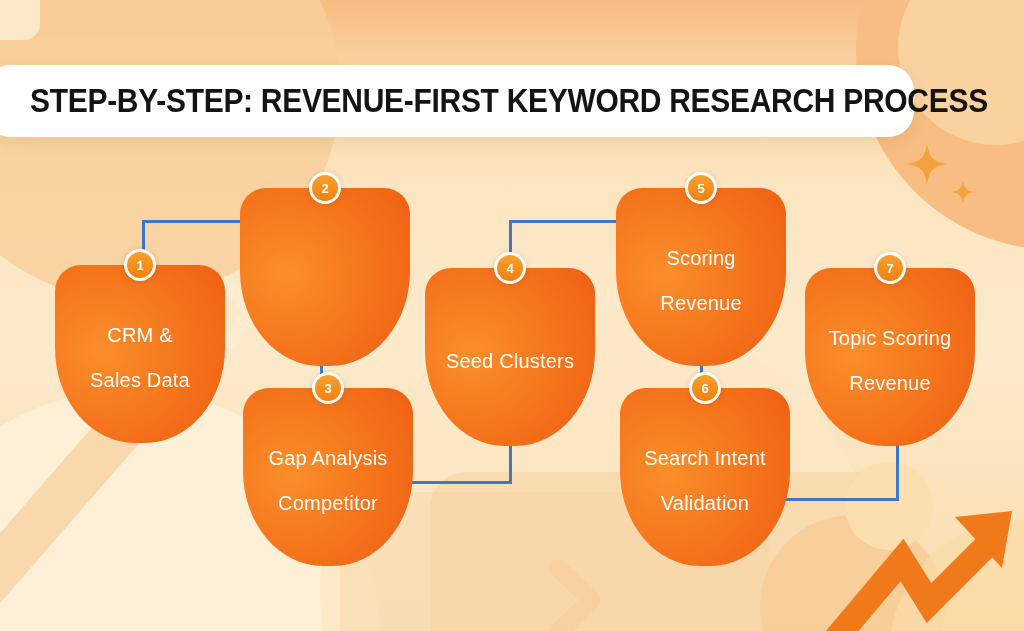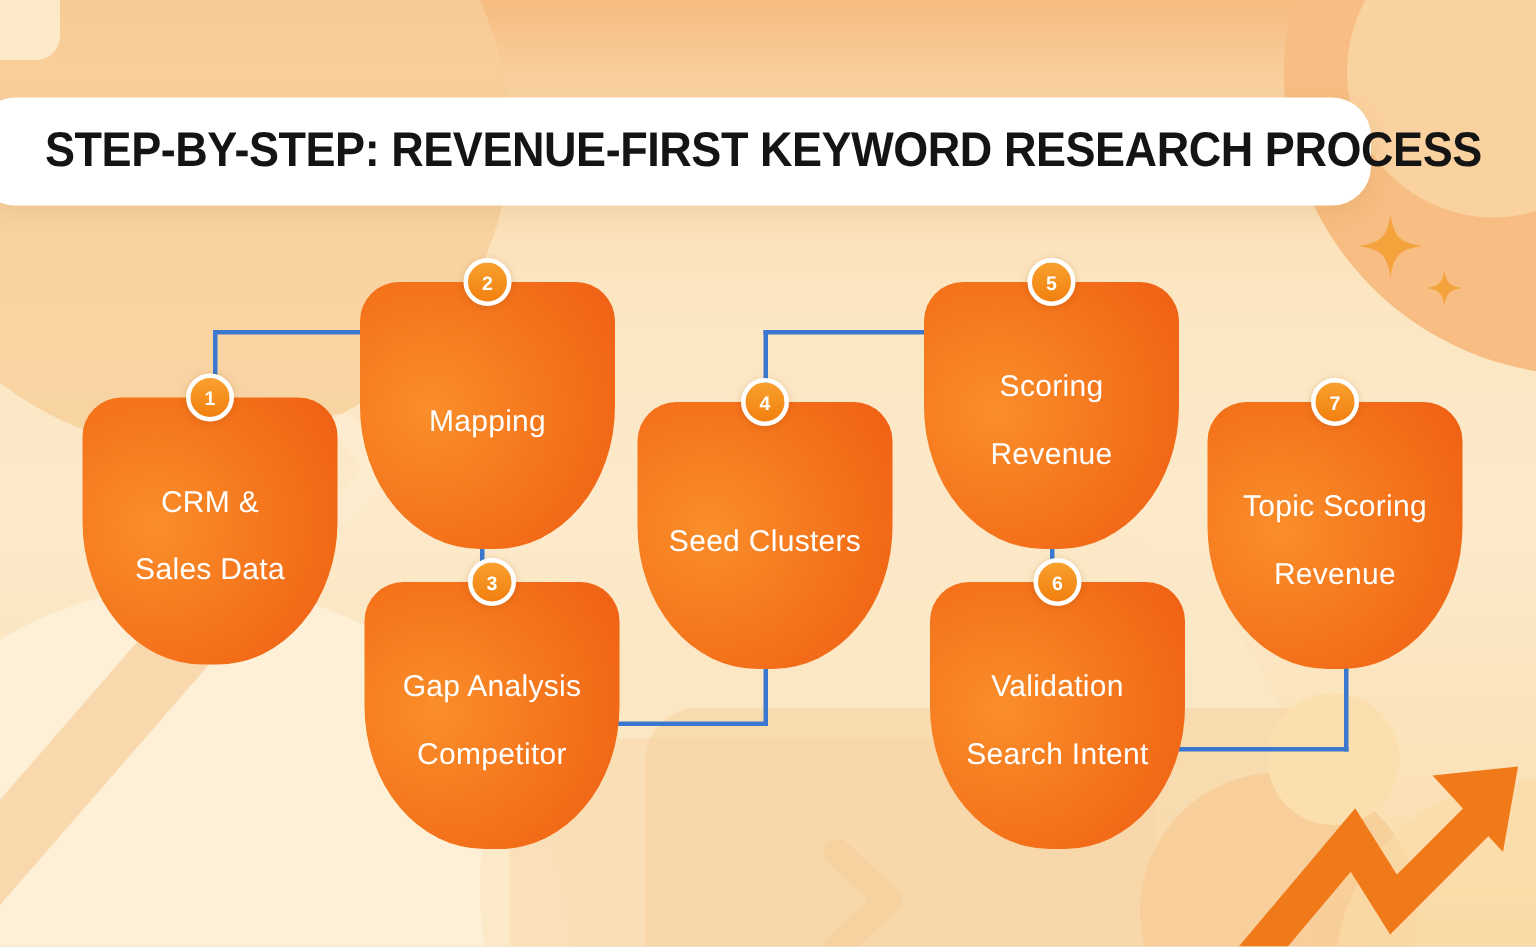--- a/index.html
+++ b/index.html
@@ -111,21 +111,20 @@
       <span>CRM &amp;</span>
       <span>Sales Data</span>
     </div>
   </div>
 
   <div class="card" style="left:240px;top:188px;">
     <div class="badge">
         <span>2</span>
       </div>
     <div class="card-label">
-      <span>Mapping</span>
     </div>
   </div>
 
   <div class="card" style="left:243px;top:388px;">
     <div class="badge">
         <span>3</span>
       </div>
     <div class="card-label">
       <span>Gap Analysis</span>
       <span>Competitor</span>
@@ -149,22 +148,22 @@
       <span>Scoring</span>
       <span>Revenue</span>
     </div>
   </div>
 
   <div class="card" style="left:620px;top:388px;">
     <div class="badge">
         <span>6</span>
       </div>
     <div class="card-label">
+      <span>Search Intent</span>
       <span>Validation</span>
-      <span>Search Intent</span>
     </div>
   </div>
 
   <div class="card" style="left:805px;top:268px;">
     <div class="badge">
         <span>7</span>
       </div>
     <div class="card-label">
       <span>Topic Scoring</span>
       <span>Revenue</span>

